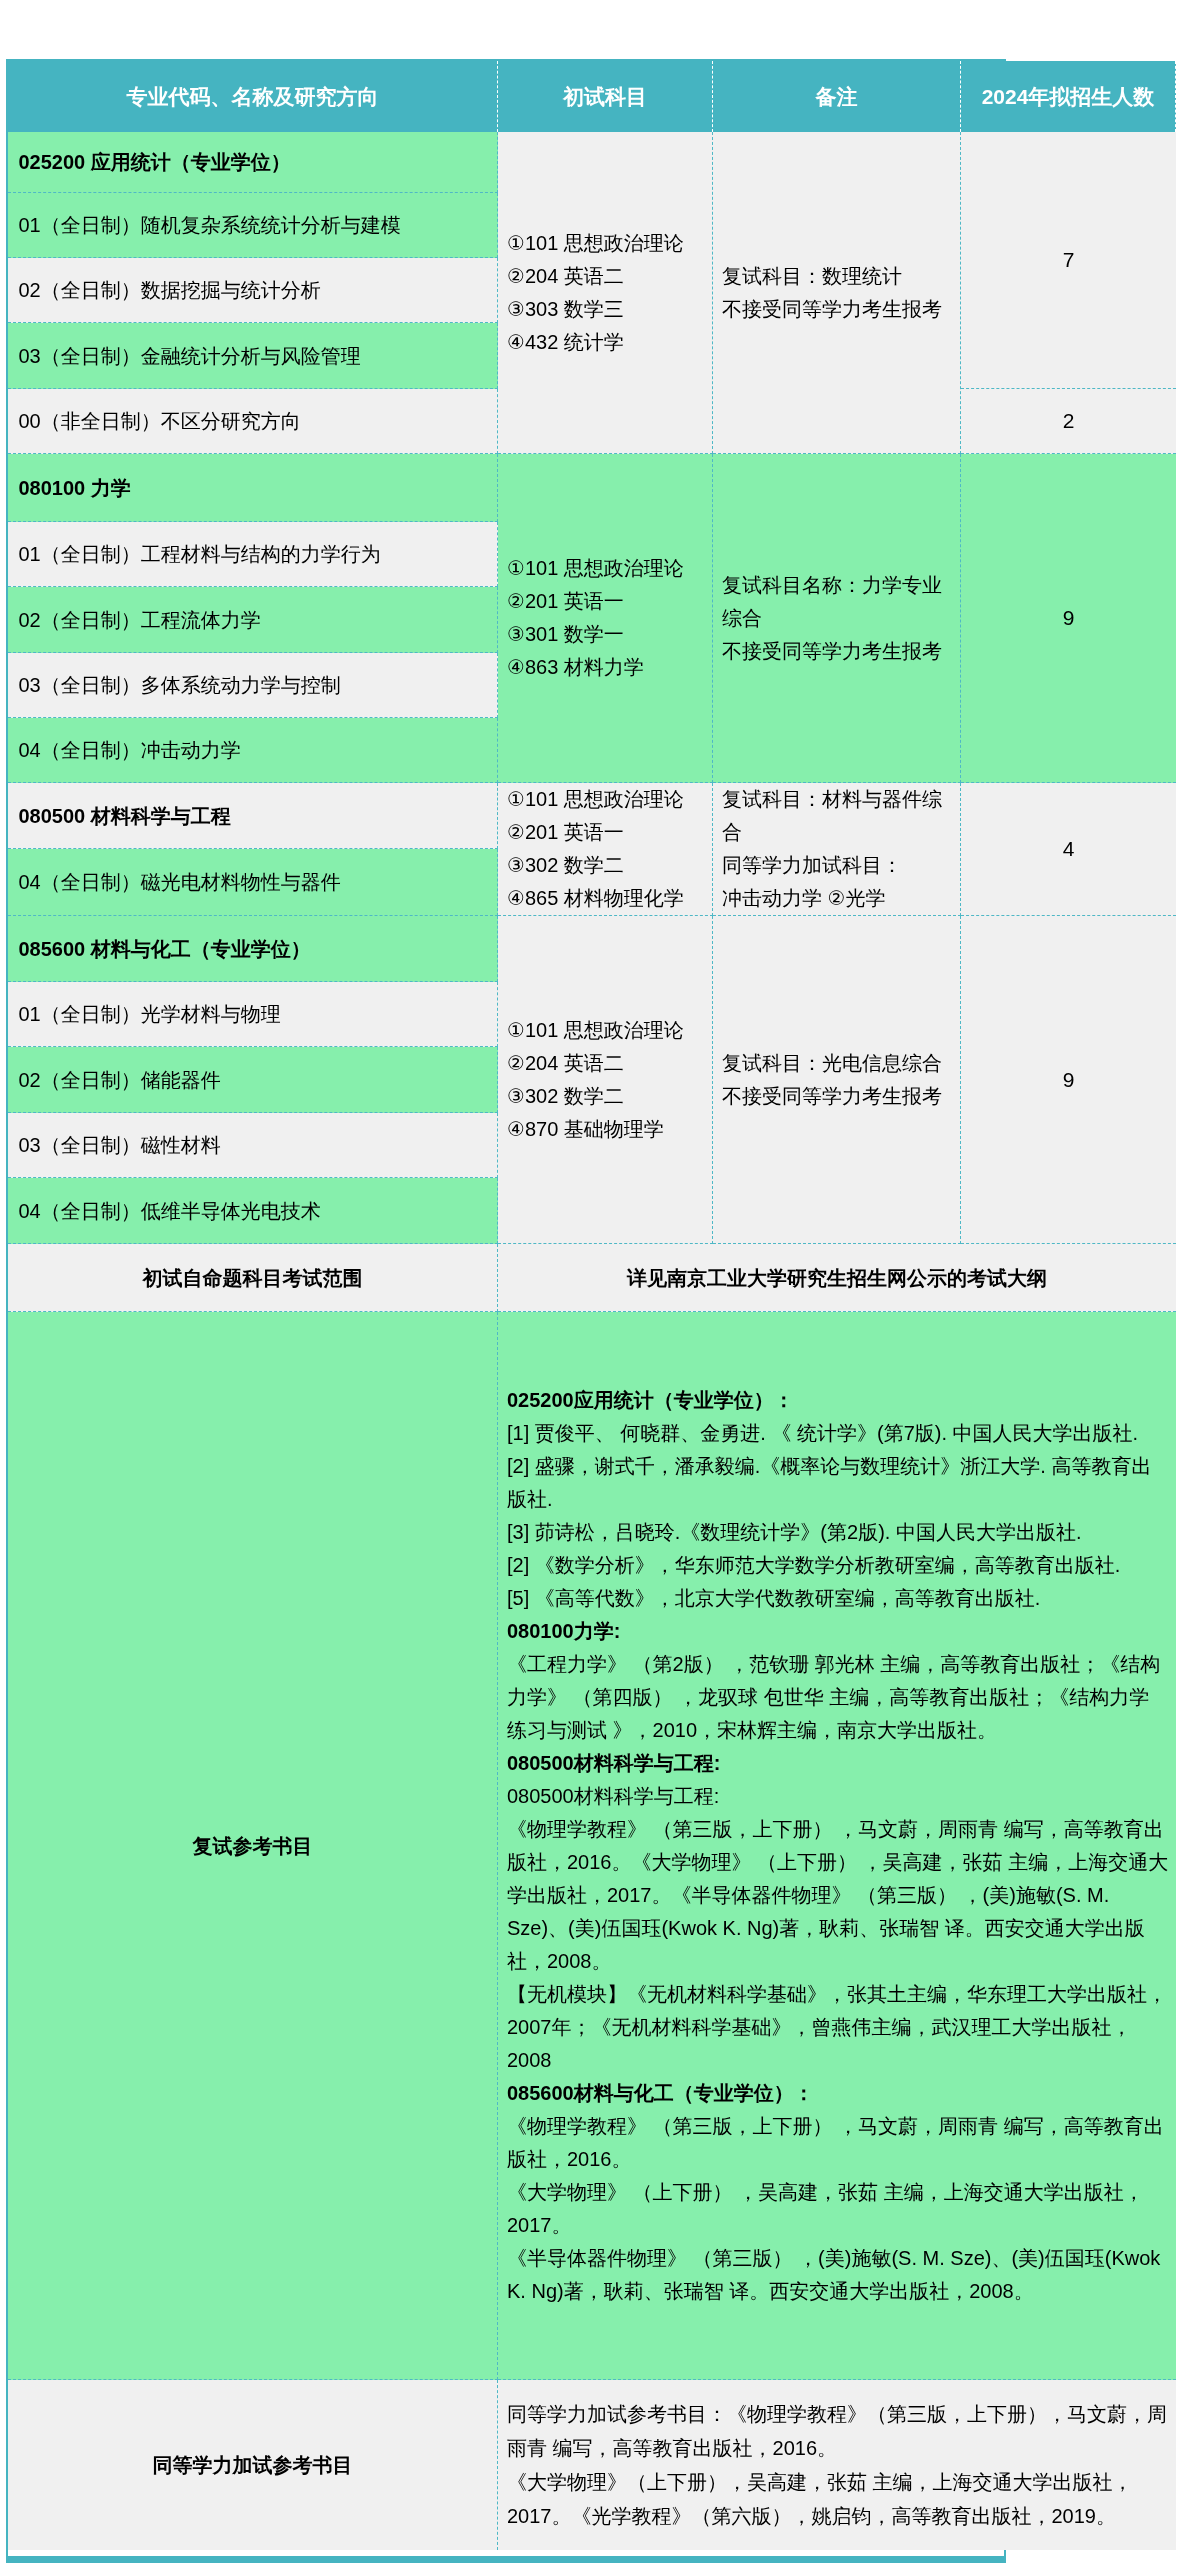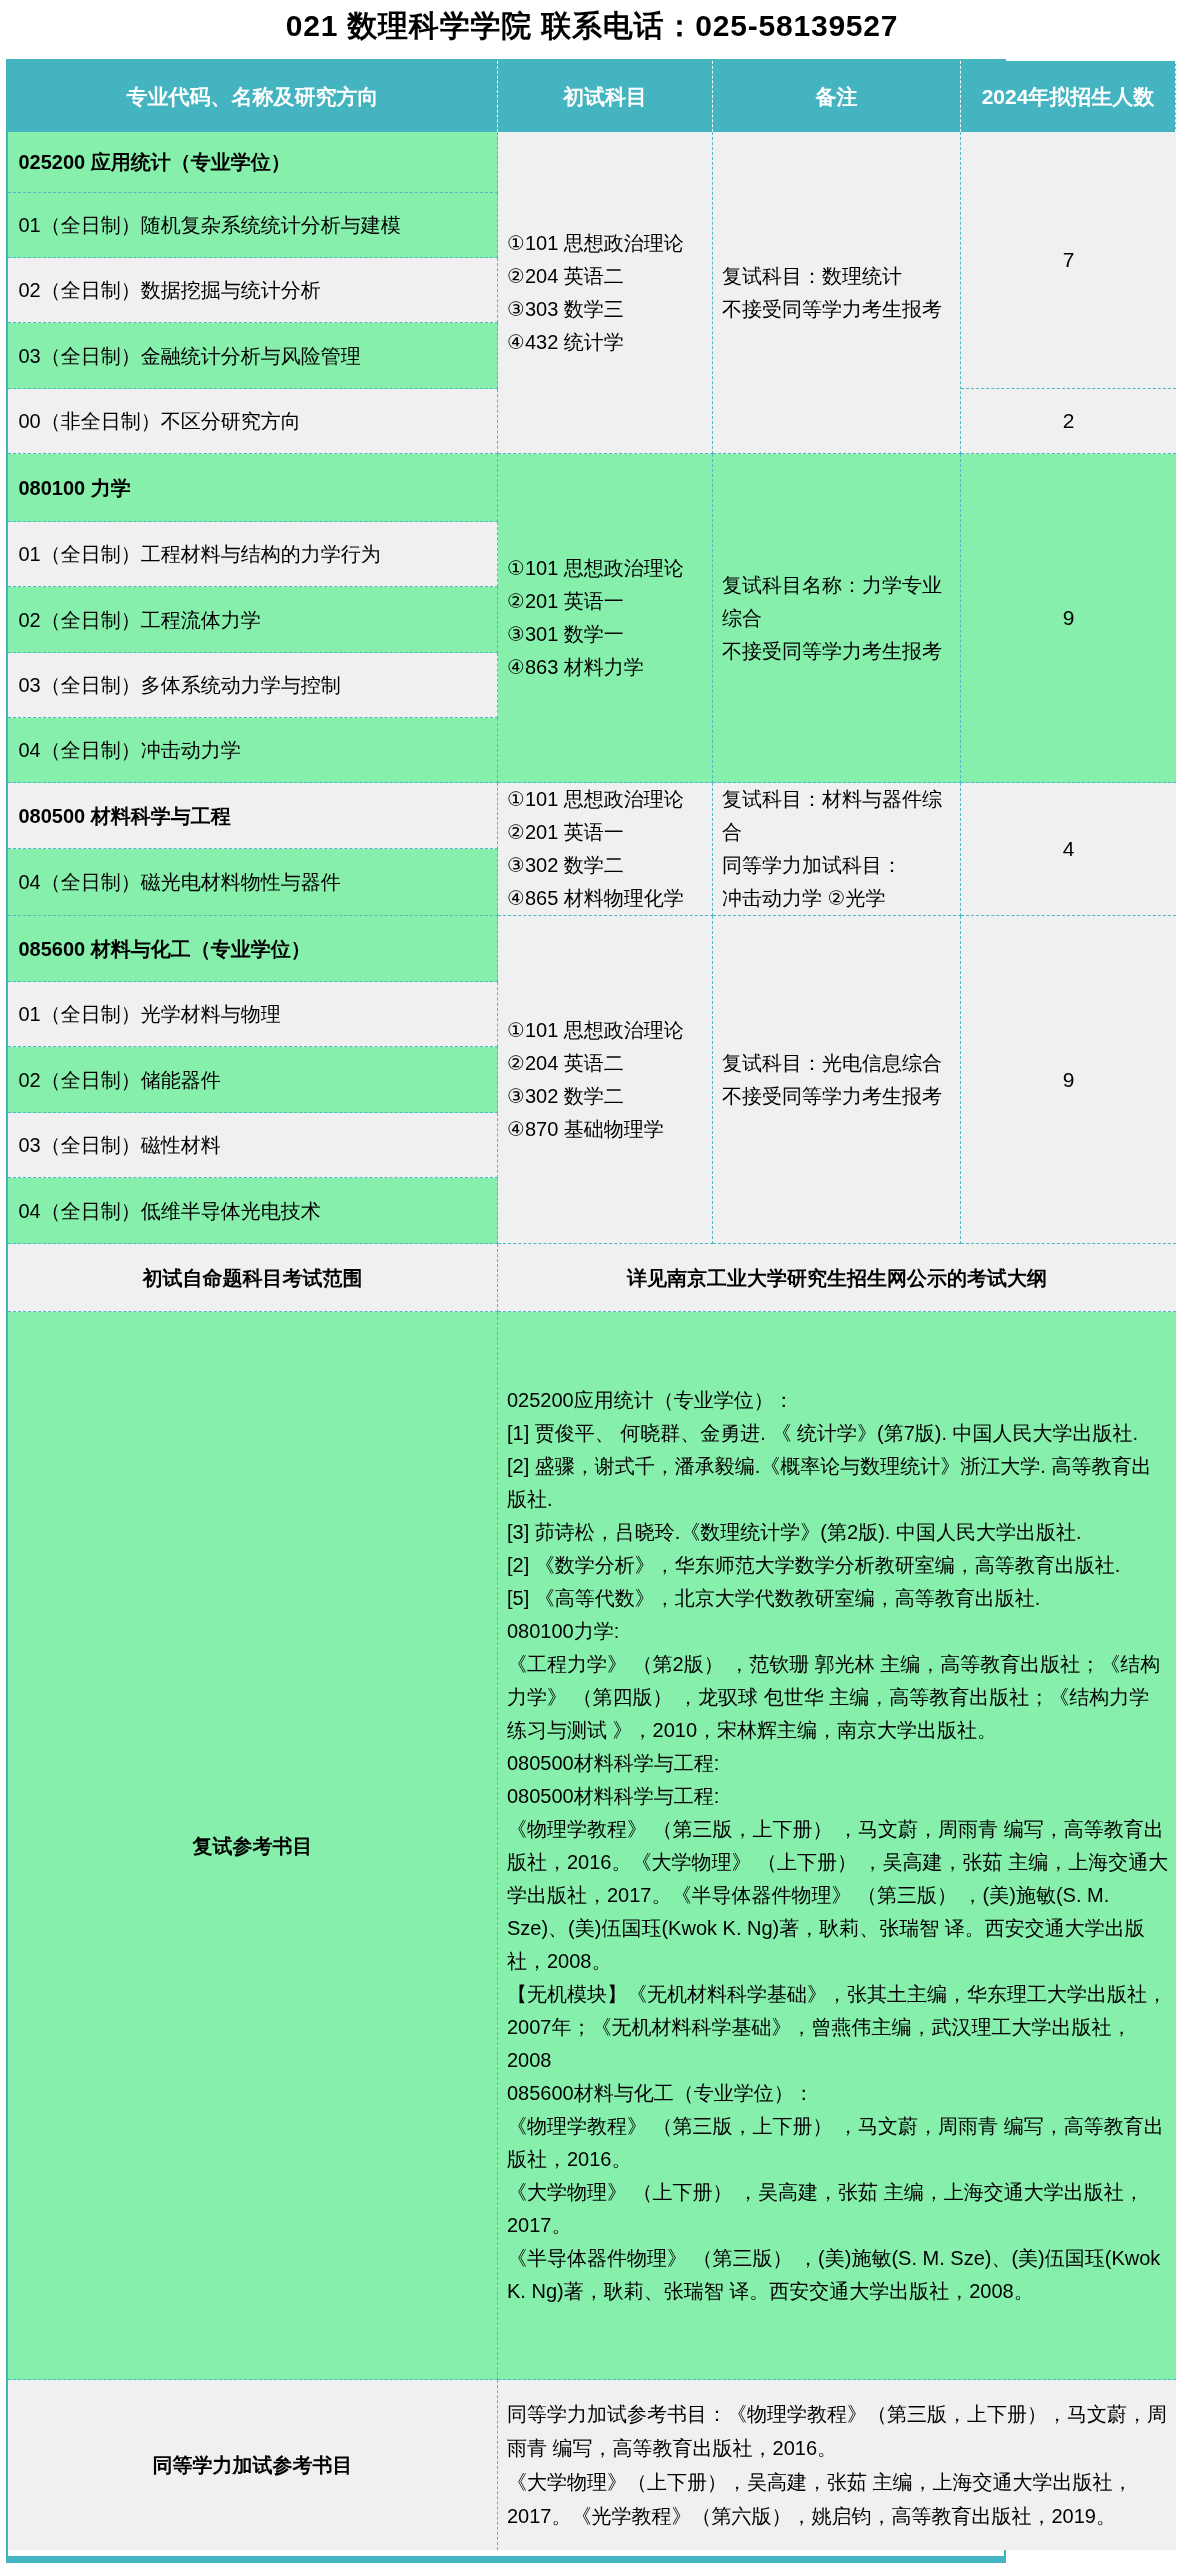--- a/index.html
+++ b/index.html
@@ -18,29 +18,28 @@
   .lastrow{border-bottom:none;}
   .hdr{background:#45B4C1;color:#fff;font-weight:bold;font-size:21px;justify-content:center;text-align:center;
        border-right:1.5px dashed #ffffff;border-bottom:none;padding:3px;}
   .bold{font-weight:bold;}
   .mid{flex-direction:column;justify-content:center;align-items:flex-start;padding-left:9px;}
   .mid div{line-height:33px;}
   .num{justify-content:center;font-size:21px;padding-left:6px;}
   .ctr{justify-content:center;text-align:center;font-weight:bold;padding-left:6px;}
   .refcell{flex-direction:column;justify-content:center;align-items:flex-start;padding-left:9px;padding-right:7.5px;}
   .refcell p{margin:0;line-height:33px;font-size:20px;}
-  .refcell p.b{font-weight:normal;}
+  .refcell p.b{font-weight:bold;}
   .addcell p{margin:0;line-height:34px;font-size:20px;}
 </style>
 </head>
 <body>
 
 <div class="page">
 
-  <div class="title">021 数理科学学院 联系电话：025-58139527</div>
 
   <div class="tbl">
 
     <div class="c hdr" style="grid-area:1/1/2/2">专业代码、名称及研究方向</div>
     <div class="c hdr" style="grid-area:1/2/2/3">初试科目</div>
     <div class="c hdr" style="grid-area:1/3/2/4">备注</div>
     <div class="c hdr lastcol" style="grid-area:1/4/2/5">2024年拟招生人数</div>
 
     <div class="c bold" style="grid-area:2/1/3/2">025200 应用统计（专业学位）</div>
     <div class="c" style="grid-area:3/1/4/2">01（全日制）随机复杂系统统计分析与建模</div>

